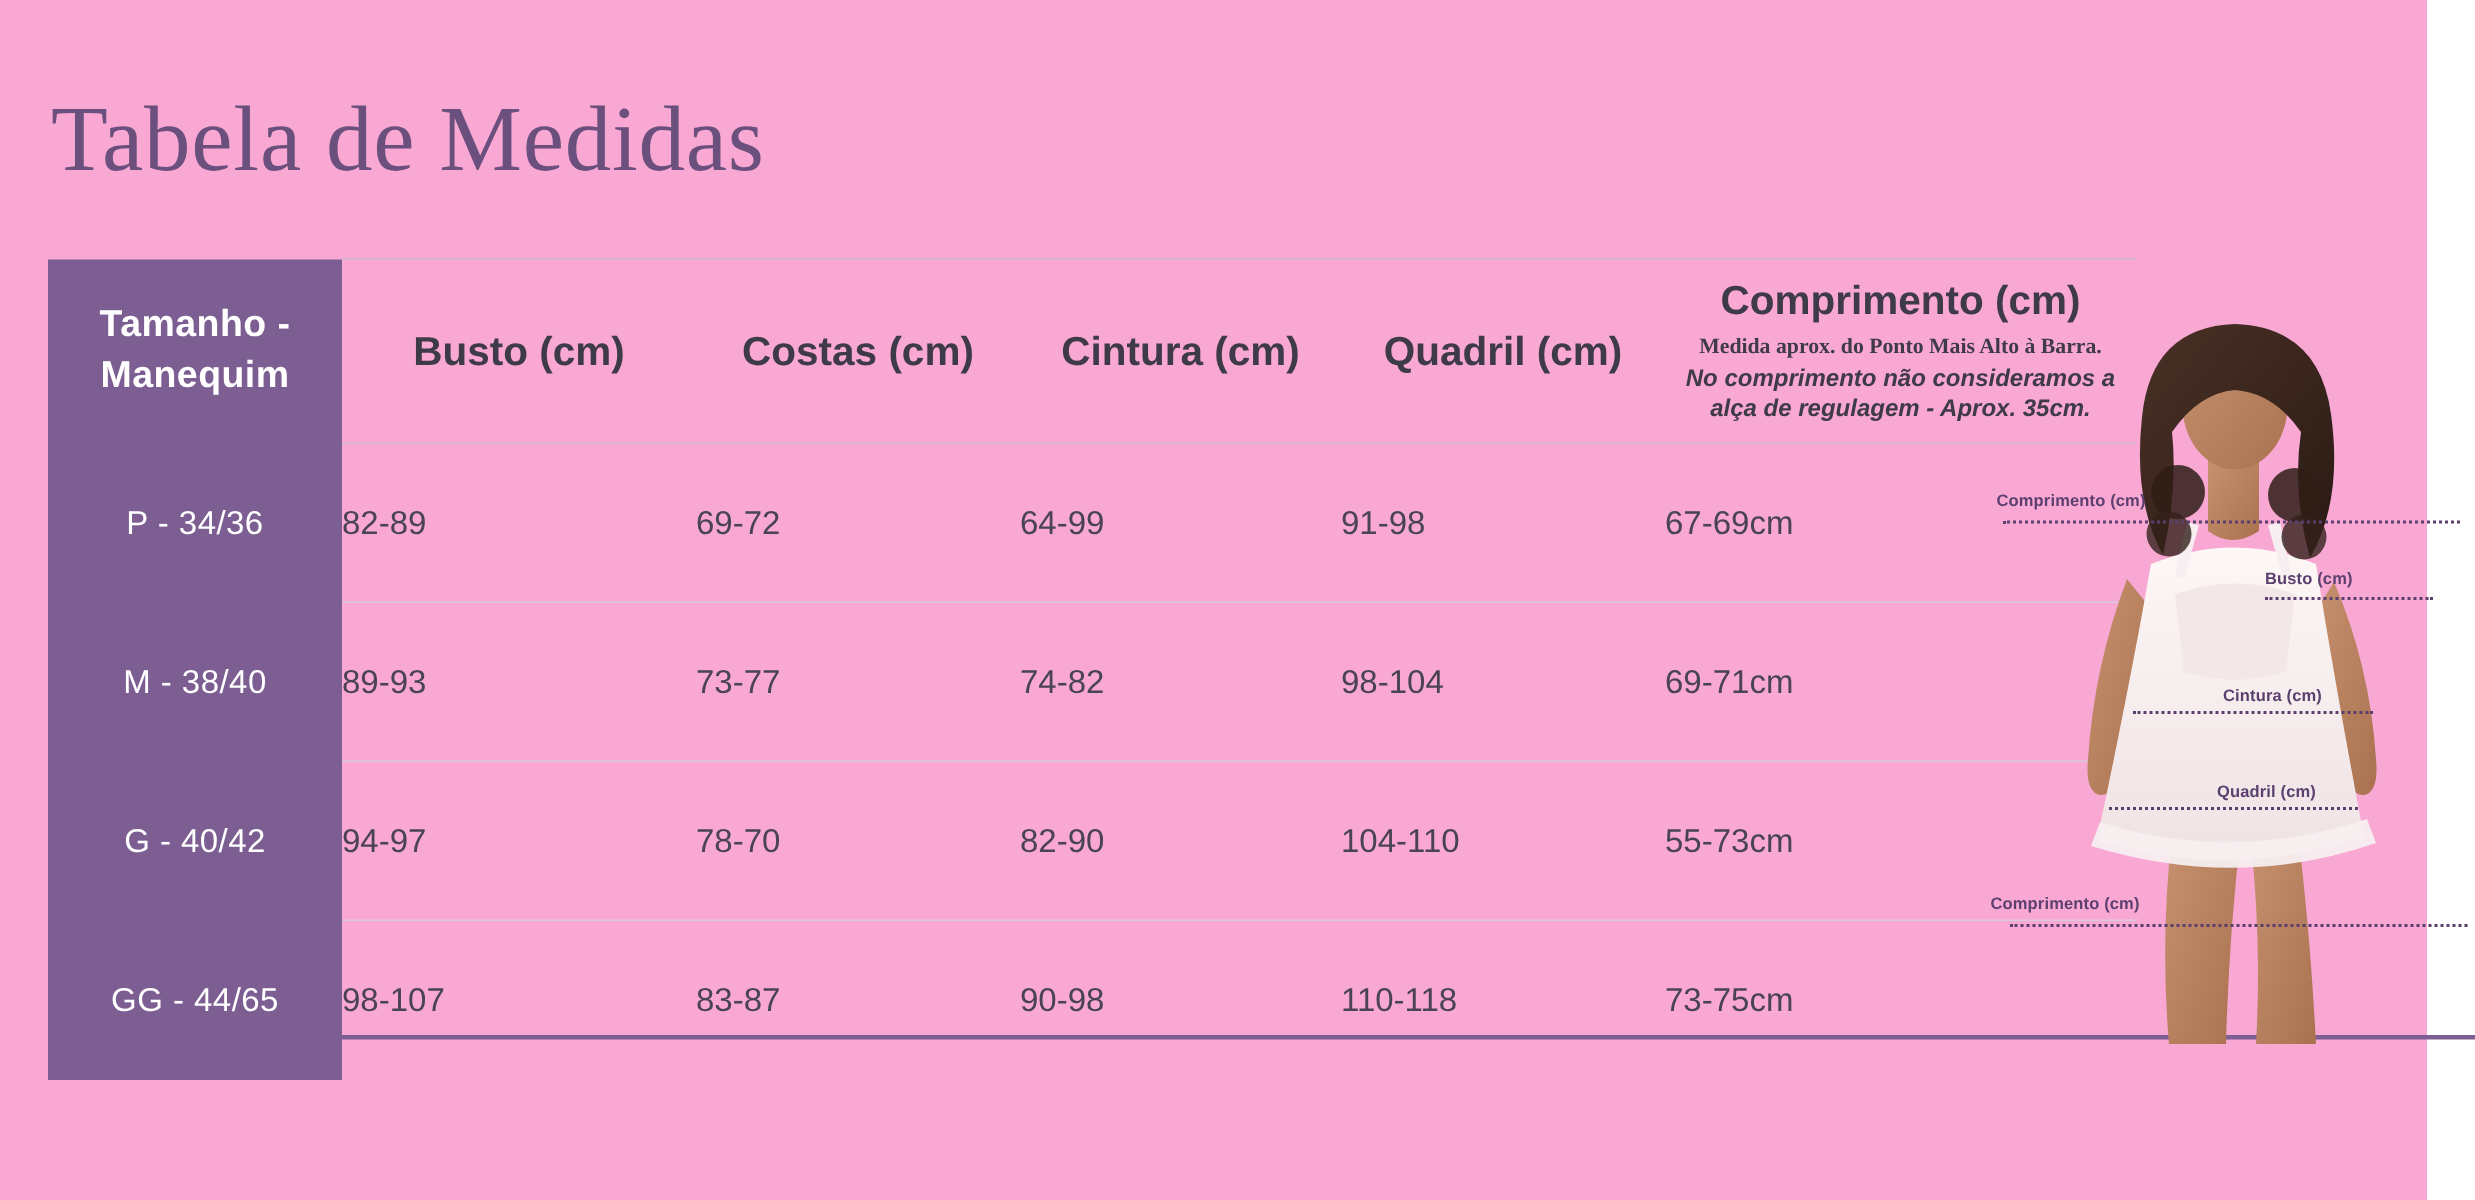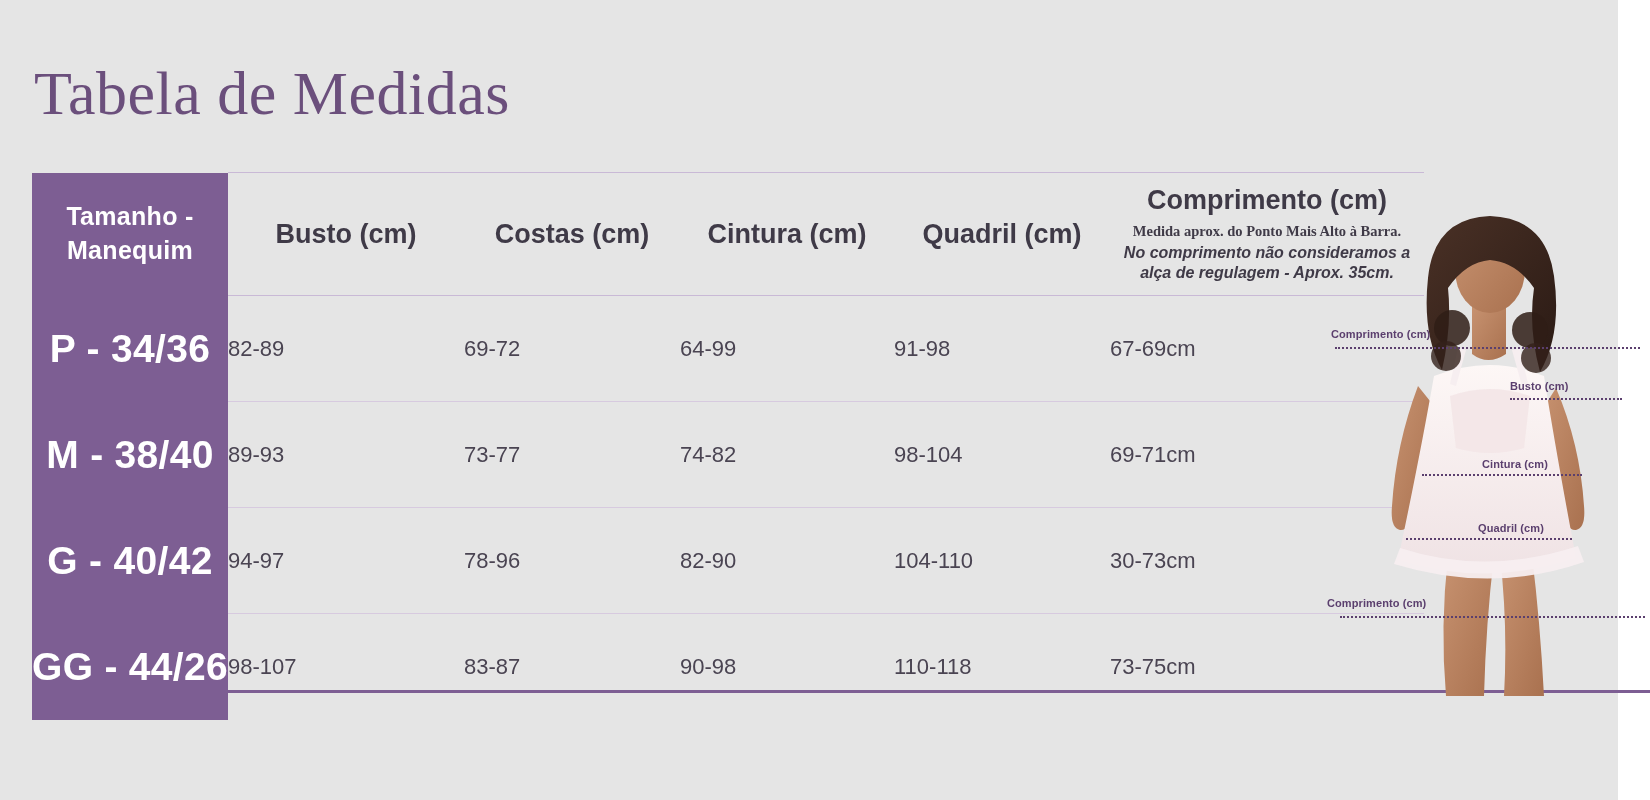--- a/index.html
+++ b/index.html
@@ -6,21 +6,21 @@
   html, body {
     margin: 0; padding: 0;
     width: 1650px; height: 800px;
     background: #ffffff;
     font-family: "Liberation Sans", sans-serif;
     overflow: hidden;
   }
   #page {
     position: relative;
     width: 1618px; height: 800px;
-    background: #e5e5e5;
+    background: #f9a8d4;
   }
 
   
   .title {
     position: absolute;
     left: 34px;
     top: 62px;
     font-family: "Liberation Serif", serif;
     font-size: 62px;
     font-weight: 400;
@@ -53,22 +53,22 @@
   col.c-quadril{ width: 216px; }
   col.c-comp   { width: 314px; }
 
   td, th { padding: 0; margin: 0; }
 
   .size-cell {
     background: #7d5e93;
     color: #ffffff;
     text-align: center;
     vertical-align: middle;
-    font-size: 39px;
-    font-weight: 700;
+    font-size: 22px;
+    font-weight: 400;
     letter-spacing: 0.3px;
   }
   .size-cell.head {
     font-size: 25px;
     font-weight: bold;
     line-height: 1.35;
     padding: 0 10px;
   }
 
   .hdr-cell {
@@ -198,28 +198,28 @@
           <td class="val-cell">89-93</td>
           <td class="val-cell">73-77</td>
           <td class="val-cell">74-82</td>
           <td class="val-cell">98-104</td>
           <td class="val-cell">69-71cm</td>
         </tr>
 
         <tr>
           <td class="size-cell">G - 40/42</td>
           <td class="val-cell">94-97</td>
-          <td class="val-cell">78-96</td>
+          <td class="val-cell">78-70</td>
           <td class="val-cell">82-90</td>
           <td class="val-cell">104-110</td>
-          <td class="val-cell">30-73cm</td>
+          <td class="val-cell">55-73cm</td>
         </tr>
 
         <tr class="last-row">
-          <td class="size-cell">GG - 44/26</td>
+          <td class="size-cell">GG - 44/65</td>
           <td class="val-cell">98-107</td>
           <td class="val-cell">83-87</td>
           <td class="val-cell">90-98</td>
           <td class="val-cell">110-118</td>
           <td class="val-cell">73-75cm</td>
         </tr>
       </tbody>
     </table>
   </div>
 

